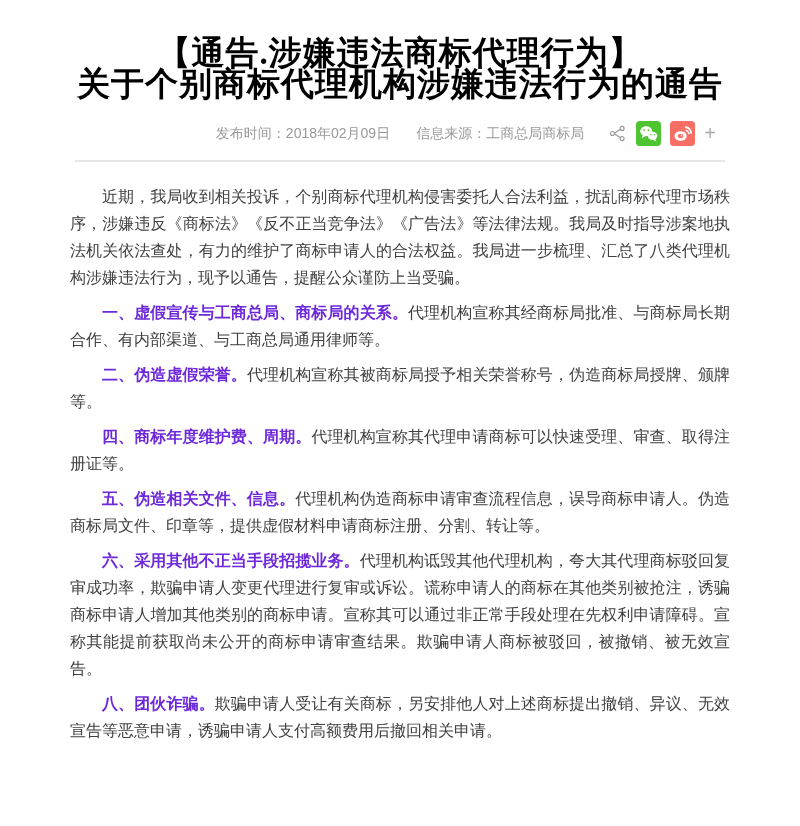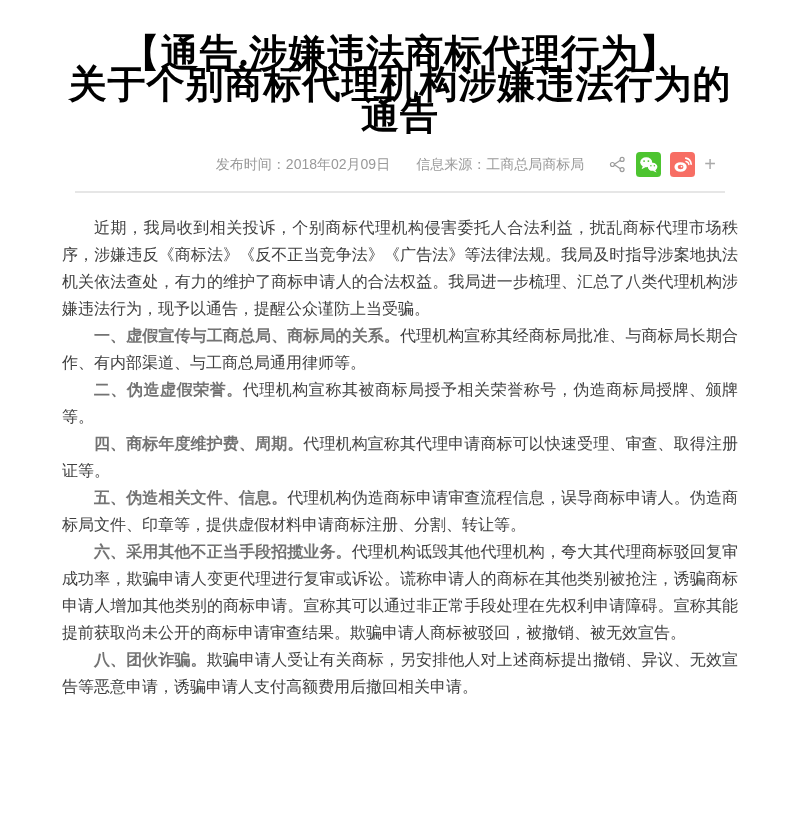--- a/index.html
+++ b/index.html
@@ -11,21 +11,21 @@
     font-family: "Liberation Sans", "DejaVu Sans", sans-serif;
     color: #404040;
   }
   .page { width: 800px; padding: 38px 62px 10px 62px; background: #ffffff; }
 
   
   .title {
     text-align: center;
     font-family: "Liberation Serif", "DejaVu Serif", serif;
     font-weight: bold;
-    font-size: 38px;
+    font-size: 33px;
     line-height: 31px;
     color: #000000;
     letter-spacing: 1px;
   }
   .title .tline { display: block; }
 
   
   .meta {
     position: relative;
     margin-top: 20px;
@@ -62,22 +62,22 @@
 
   
   .article {
     margin-top: 21px;
     font-family: "Liberation Serif", "DejaVu Serif", serif;
     font-size: 16px;
     line-height: 27px;
     color: #404040;
     text-align: justify;
   }
-  .article p { text-indent: 2em; margin: 0; }
-  .article .lead { color: #737373; font-weight: bold; }
+  .article p { text-indent: 2em; margin: 8px; }
+  .article .lead { color: #6d28d9; font-weight: bold; }
   .red-underline {
     border-bottom: 2px solid #ff4a4a;
     padding-bottom: 1px;
   }
 </style>
 </head>
 <body>
 
 <div class="page">
 

